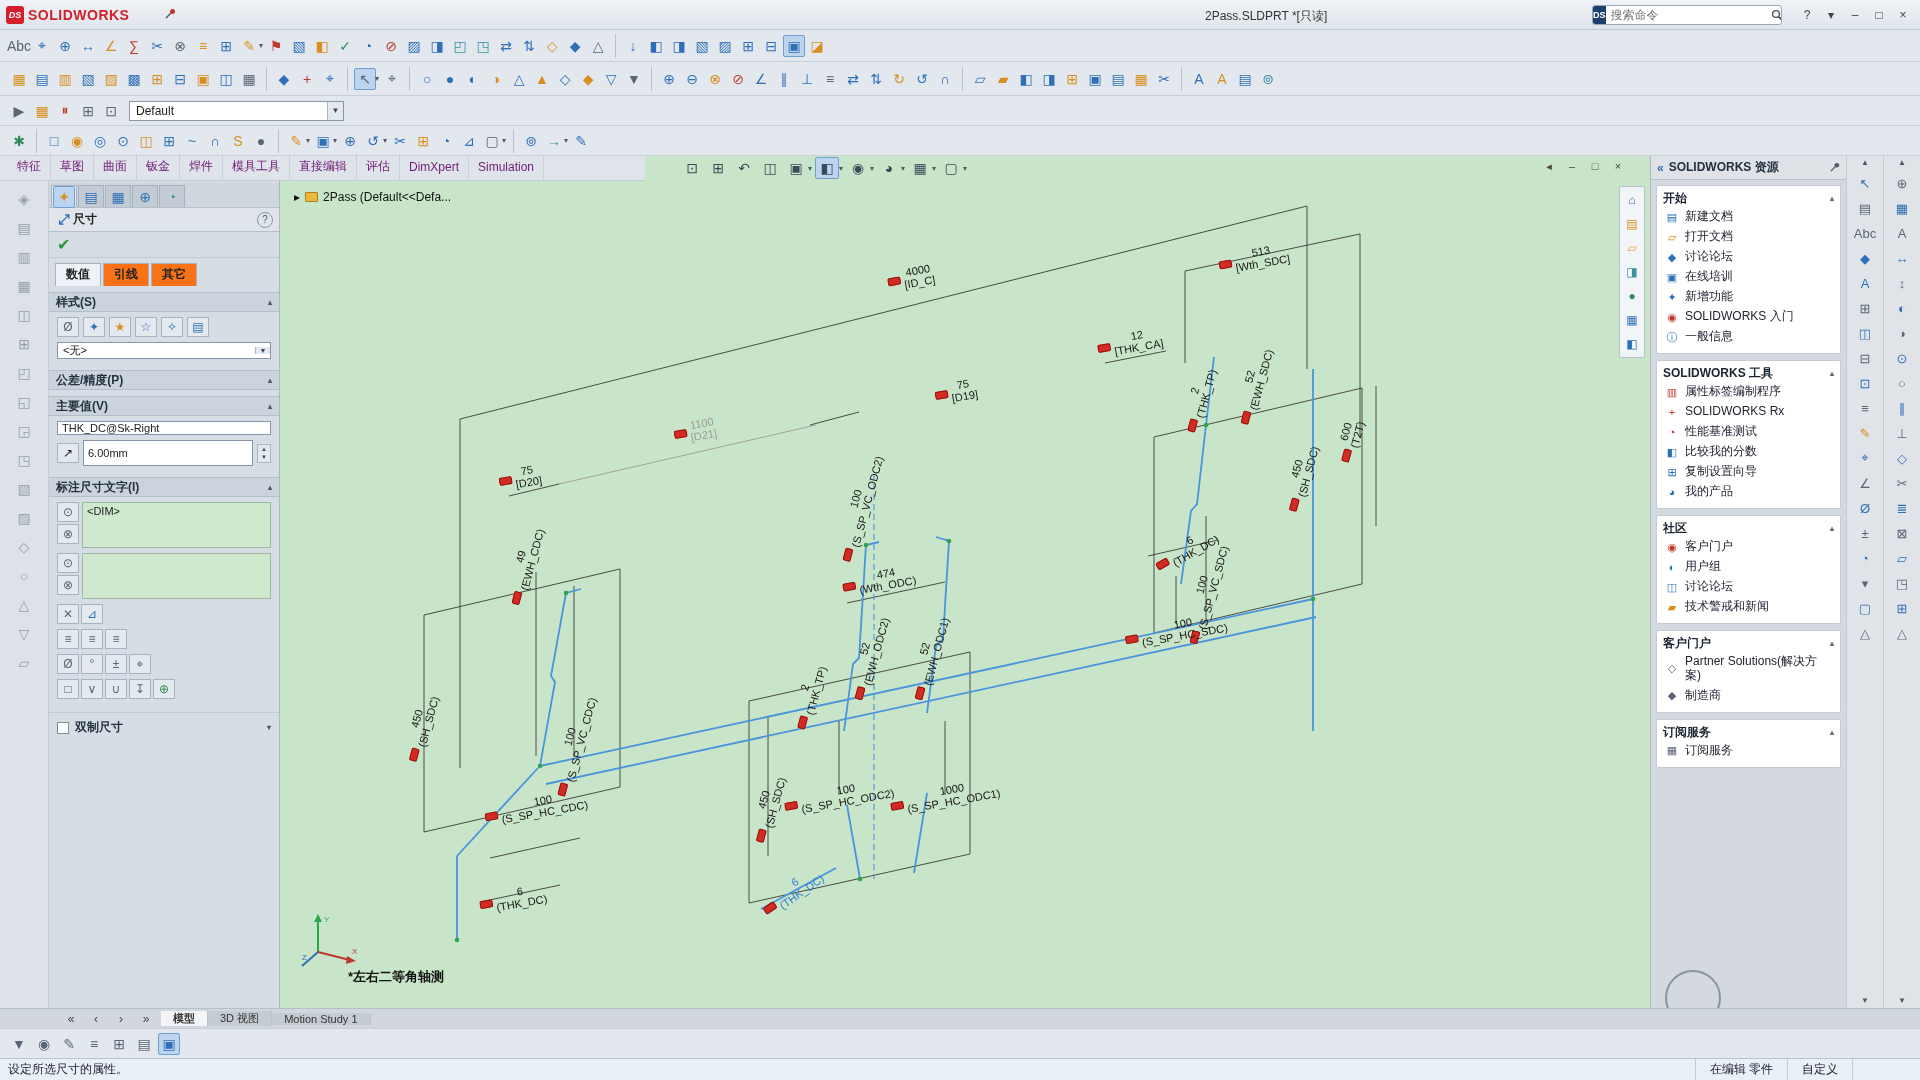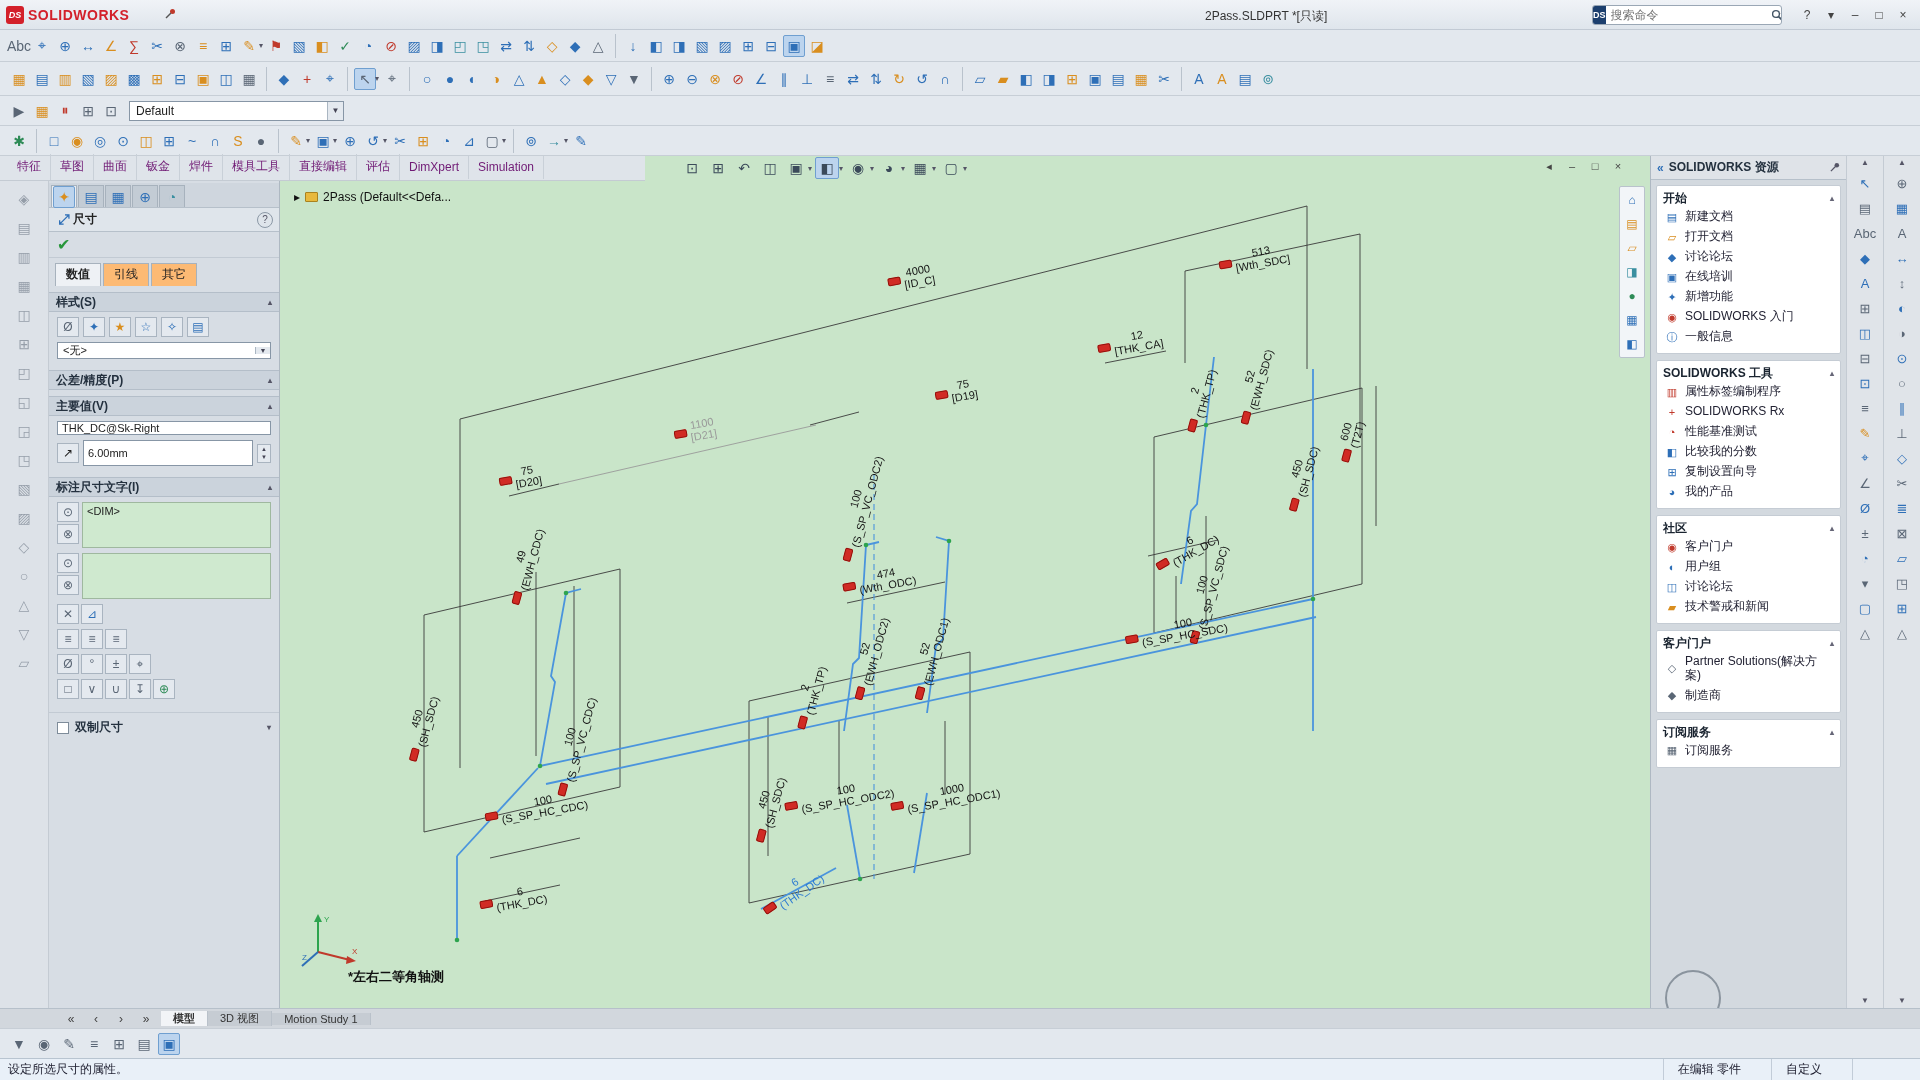--- a/index.html
+++ b/index.html
@@ -43,21 +43,21 @@
 
   
   .pm { width:231px; background:#d7dde4; border-right:1px solid #aeb8c2; padding-top:27px; font-size:12px; color:#222; display:flex; flex-direction:column; }
   .pmtabs { display:flex; border-bottom:1px solid #b6c0ca; background:#cfd6de; padding:2px 2px 0; gap:1px; }
   .pmtab { width:26px; height:22px; display:flex; align-items:center; justify-content:center; font-size:13px; background:#c3ccd5; border:1px solid #a7b2bd; border-bottom:0; }
   .pmtab.on { background:#e9edf2; }
   .pmtitle { display:flex; align-items:center; height:24px; padding:0 6px; font-weight:bold; background:#dfe5eb; border-bottom:1px solid #b6c0ca; }
   .pmhelp { margin-left:auto; width:16px; height:16px; border:1px solid #8b98a6; border-radius:50%; font-size:10px; display:flex; align-items:center; justify-content:center; color:#556; font-weight:normal; }
   .pmcheck { height:26px; display:flex; align-items:center; padding-left:8px; color:#27963a; font-size:16px; border-bottom:1px solid #c2cad3; }
   .valtabs { display:flex; gap:2px; padding:5px 6px 0; }
-  .valtab { padding:2px 10px 3px; background:#fdba74; border:1px solid #a7b2bd; border-bottom:0; font-size:12px; }
+  .valtab { padding:2px 10px 3px; background:#f97316; border:1px solid #a7b2bd; border-bottom:0; font-size:12px;font-weight:bold; }
   .valtab.on { background:#eef1f5; font-weight:bold; }
   .pmsec { margin-top:6px; }
   .pmsechdr { background:#cbd3dc; border-top:1px solid #b4bec9; border-bottom:1px solid #b4bec9; height:20px; display:flex; align-items:center; padding:0 7px; font-weight:bold; color:#24313f; }
   .pmsechdr .sc { margin-left:auto; font-size:8px; color:#556; }
   .pmbody { padding:5px 8px; display:flex; flex-direction:column; gap:5px; }
   .pmrow { display:flex; align-items:center; gap:4px; }
   .minibtn { width:22px; height:20px; background:#e4e9ef; border:1px solid #a9b4c0; display:flex; align-items:center; justify-content:center; font-size:12px; }
   .dd { flex:1; height:19px; background:#fff; border:1px solid #8796a6; display:flex; align-items:center; font-size:11px; padding-left:5px; }
   .dd .cchev { margin-left:auto; width:15px; height:100%; background:#e4e9ef; border-left:1px solid #aab6c2; display:flex; align-items:center; justify-content:center; font-size:7px; color:#445; }
   .tolico { width:30px; font-size:9px; line-height:1; color:#445; text-align:center; }
@@ -111,21 +111,21 @@
   .rcol .scrollarr { font-size:8px; color:#556; height:10px; }
   .rcol .ico { width:22px; height:20px; font-size:13px; }
 
   
   .doctabs { height:20px; background:#d2d7dd; border-top:1px solid #b6c0ca; display:flex; align-items:stretch; font-size:11px; color:#333; }
   .navbtns { display:flex; align-items:center; padding:0 4px 0 60px; gap:3px; color:#556; font-size:10px; }
   .dtab { display:flex; align-items:center; padding:0 12px; border-right:1px solid #b9c1ca; background:#c6ccd3; cursor:default;text-align:right; }
   .dtab.on { background:#f2f4f7; font-weight:bold; }
   .btoolbar { height:30px; background:#e3e8ee; border-top:1px solid #c7ced6; display:flex; align-items:center; padding-left:8px; gap:3px; }
   .statusbar { height:22px; background:#e9f0f8; border-top:1px solid #b8c4d0; display:flex; align-items:center; font-size:12px; color:#223; padding:0 8px; }
-  .statusbar .right { margin-left:auto; display:flex; gap:16px; }
+  .statusbar .right { margin-left:auto; display:flex; gap:0;font-family:Liberation Serif, serif; }
   .statusbar .cell { padding:0 14px; border-left:1px solid #c2ccd8; height:22px; display:flex; align-items:center; }
   .triad { position:absolute; left:20px; bottom:36px; }
 </style>
 </head>
 <body>
 
 <div class="menubar">
   <span class="dsmark">DS</span>
   <span class="swname">SOLIDWORKS</span>
   <span class="row" id="menus"></span>

